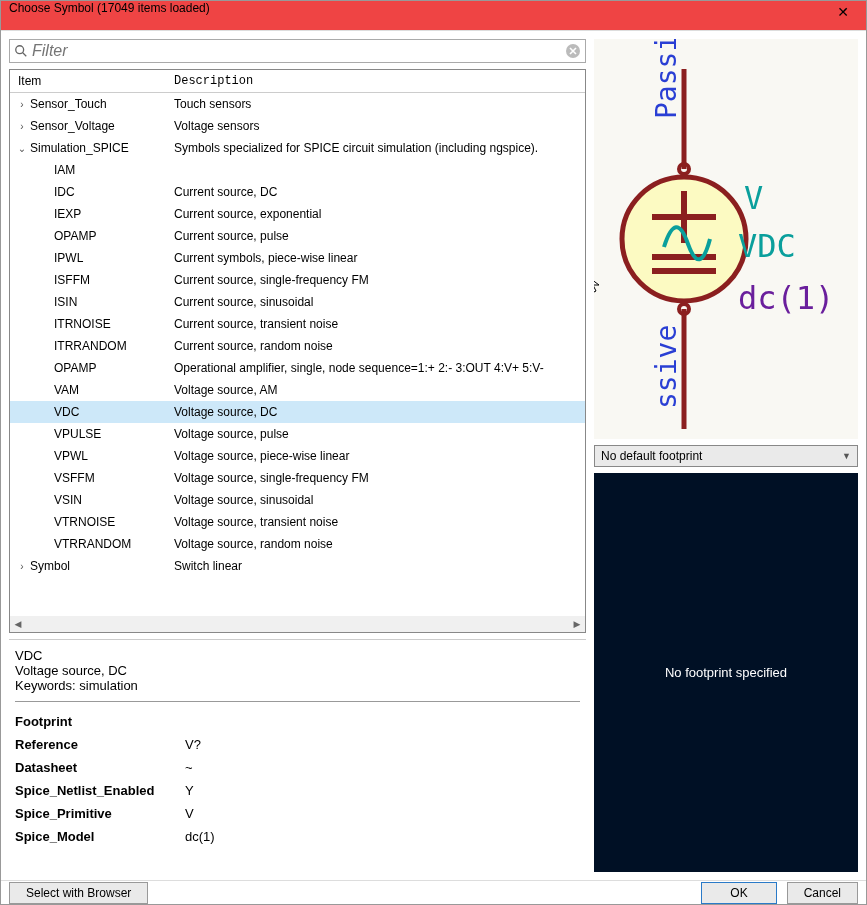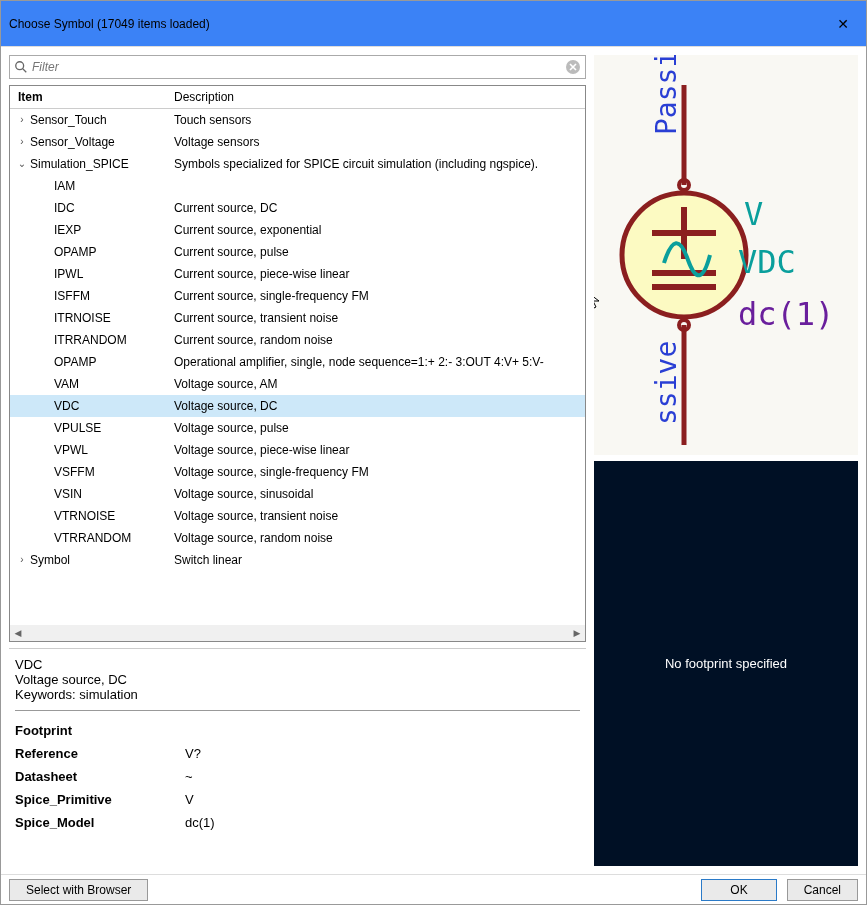--- a/index.html
+++ b/index.html
@@ -8,26 +8,26 @@
     font-size: 12px;
     background: #fff;
     width: 867px;
     height: 905px;
     overflow: hidden;
     border: 1px solid #999;
     display: flex;
     flex-direction: column;
   }
   .titlebar {
-    height: 46px;
-    display: flex;
-    align-items: center;
+    height: 30px;
+    display: flex;
+    align-items: flex-start;
     padding: 0 8px;
     border-bottom: 1px solid #ddd;
-    background: #3b82f6;
+    background: #ef4444;
   }
   .titlebar-title { flex: 1; font-size: 12px; }
   .titlebar-close {
     width: 30px; height: 22px;
     display: flex; align-items: center; justify-content: center;
     font-size: 14px;
     cursor: pointer;
   }
   .content {
     flex: 1;
@@ -54,21 +54,21 @@
   }
   .filter-box .search-ic {
     width: 14px; height: 14px;
     margin-right: 4px;
     color: #666;
   }
   .filter-box input {
     flex: 1;
     border: none;
     outline: none;
-    font-size: 12px;
+    font-size: 16px;
     font-style: italic;
     color: #777;
   }
   .filter-box .clear-ic {
     width: 16px; height: 16px;
     color: #888;
     cursor: pointer;
   }
   .tree-box {
     border: 1px solid #888;
@@ -76,22 +76,22 @@
     display: flex;
     flex-direction: column;
     overflow: hidden;
   }
   .tree-header {
     display: flex;
     background: #fff;
     border-bottom: 1px solid #ccc;
     padding: 4px 0;
   }
-  .col-item { width: 160px; padding-left: 8px; font-weight: bold; }
-  .col-desc { flex: 1; padding-left: 4px; }
+  .col-item { width: 160px; padding-left: 8px; font-weight: normal; }
+  .col-desc { flex: 1; padding-left: 4px; font-family: Liberation Mono, monospace; }
   .hdr-scroll { width: 16px; }
   .tree-body {
     flex: 1;
     overflow-y: auto;
     overflow-x: auto;
     position: relative;
   }
   .tree-row {
     display: flex;
     align-items: center;
@@ -177,21 +177,21 @@
   .footprint-preview {
     flex: 1;
     background: #001025;
     color: #fff;
     display: flex;
     align-items: center;
     justify-content: center;
     font-size: 13px;
   }
   .button-bar {
-    height: 30px;
+    height: 24px;
     border-top: 1px solid #ddd;
     display: flex;
     align-items: center;
     padding: 0 8px;
     gap: 10px;
   }
   .btn {
     height: 22px;
     padding: 0 16px;
     border: 1px solid #999;
@@ -320,29 +320,37 @@
               <span class="it-label">OPAMP</span>
             </span>
             <span class="desc-cell">Current source, pulse</span>
           </div>
           <div class="tree-row">
             <span class="it-cell">
               <span style="display: inline-block; width: 30px;"></span>
               <span class="expander"></span>
               <span class="it-label">IPWL</span>
             </span>
-            <span class="desc-cell">Current source, piece-wise linear</span>
+            <span class="desc-cell">Current symbols, piece-wise linear</span>
           </div>
           <div class="tree-row">
             <span class="it-cell">
               <span style="display: inline-block; width: 30px;"></span>
               <span class="expander"></span>
               <span class="it-label">ISFFM</span>
             </span>
             <span class="desc-cell">Current source, single-frequency FM</span>
+          </div>
+          <div class="tree-row">
+            <span class="it-cell">
+              <span style="display: inline-block; width: 30px;"></span>
+              <span class="expander"></span>
+              <span class="it-label">ISIN</span>
+            </span>
+            <span class="desc-cell">Current source, sinusoidal</span>
           </div>
           <div class="tree-row">
             <span class="it-cell">
               <span style="display: inline-block; width: 30px;"></span>
               <span class="expander"></span>
               <span class="it-label">ITRNOISE</span>
             </span>
             <span class="desc-cell">Current source, transient noise</span>
           </div>
           <div class="tree-row">
@@ -456,20 +464,24 @@
           </div>
           <div class="prop-row">
             <span class="prop-label">Reference</span>
             <span class="prop-value">V?</span>
           </div>
           <div class="prop-row">
             <span class="prop-label">Datasheet</span>
             <span class="prop-value">~</span>
           </div>
           <div class="prop-row">
+            <span class="prop-label">Spice_Netlist_Enabled</span>
+            <span class="prop-value">Y</span>
+          </div>
+          <div class="prop-row">
             <span class="prop-label">Spice_Primitive</span>
             <span class="prop-value">V</span>
           </div>
           <div class="prop-row">
             <span class="prop-label">Spice_Model</span>
             <span class="prop-value">dc(1)</span>
           </div>
         </div>
     </div>
   </div>
@@ -498,20 +510,24 @@
         <text x="144" y="270" font-family="monospace" font-size="32" fill="#6a1f9c">dc(1)</text>
 
         <text x="82" y="80" font-family="monospace" font-size="28" fill="#2a3fd4" transform="rotate(-90 82 80)">Passi</text>
         <text x="82" y="370" font-family="monospace" font-size="28" fill="#2a3fd4" transform="rotate(-90 82 370)">ssive</text>
       </svg>
       <svg class="cursor-fake" width="16" height="20">
           <path d="M1 1 L1 15 L5 11 L8 17 L10 16 L7 10 L13 10 Z" fill="#fff" stroke="#000"></path>
         </svg>
     </div>
 
+    <div class="footprint-select">
+      <span class="fp-label">No default footprint</span>
+      <span class="fp-arrow">▼</span>
+    </div>
 
     <div class="footprint-preview">
       <span>No footprint specified</span>
     </div>
   </div>
 </div>
 
 <div class="button-bar">
   <button class="btn">Select with Browser</button>
   <label class="chk-wrap">

